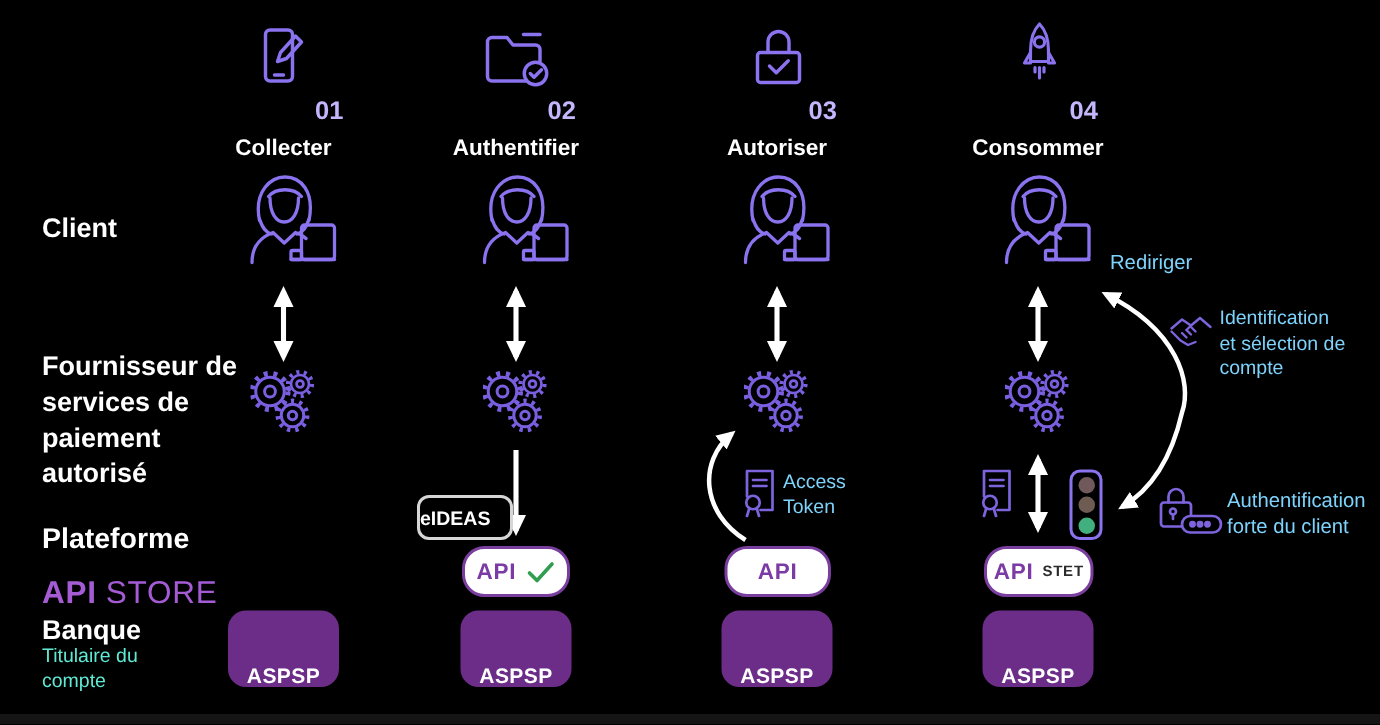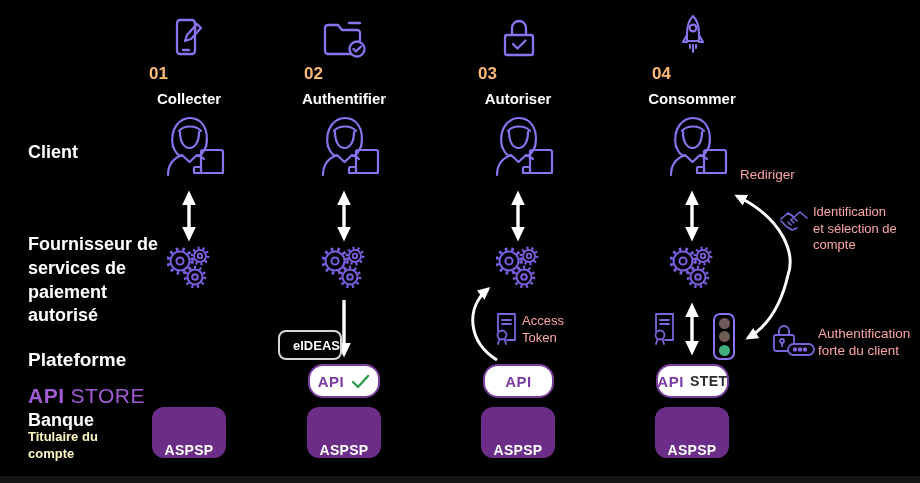--- a/index.html
+++ b/index.html
@@ -1,35 +1,35 @@
 <!DOCTYPE html>
 <html><head>
 <meta charset="utf-8">
 <style>
   html,body{margin:0;padding:0;background:#000;}
   body{font-family:"Liberation Sans","DejaVu Sans",sans-serif;}
   #canvas{position:relative;width:920px;height:483px;background:#000;overflow:hidden;}
   .abs{position:absolute;}
   .preline{white-space:pre-line;}
-  .step-num{width:80px;color:#fdba74;font-weight:bold;font-size:17px;text-align:left;}
+  .step-num{width:80px;color:#c4b5fd;font-weight:bold;font-size:17px;text-align:right;}
   .step-name{width:120px;color:#fff;font-weight:bold;font-size:15px;text-align:center;}
   .rowlabel{color:#fff;font-weight:bold;font-size:18px;line-height:1.32;}
-  .sub{color:#fef9c3;font-weight:bold;font-size:13px;line-height:1.3;}
+  .sub{color:#5eead4;font-weight:normal;font-size:13px;line-height:1.3;}
   .brand{font-size:21px;color:#a45bd4;letter-spacing:.5px;}
   .brand .b{font-weight:bold;}
   .brand .l{font-weight:normal;margin-left:6px;}
-  .annot{color:#fca5a5;font-size:13px;line-height:1.28;}
+  .annot{color:#7dd3fc;font-size:13px;line-height:1.28;}
   .apibox{height:34px;background:#fff;border:2.5px solid #7a3f9e;border-radius:15px;
           display:flex;align-items:center;justify-content:center;gap:7px;box-sizing:border-box;}
   .apibox .api{color:#7b3aa4;font-weight:bold;font-size:15px;letter-spacing:.5px;}
-  .apibox .stet{color:#2b2b2b;font-weight:bold;font-size:14px;letter-spacing:.5px;}
+  .apibox .stet{color:#2b2b2b;font-weight:bold;font-size:10px;letter-spacing:.5px;}
   .aspsp{width:74px;height:51px;background:#6b2d87;border-radius:12px;color:#fff;
          font-weight:bold;font-size:14px;display:flex;align-items:flex-end;justify-content:center;letter-spacing:.3px;}
   .eideas{width:60px;height:26px;background:#000;border:2px solid #d6d6d6;border-radius:8px;
-          color:#fff;font-weight:bold;font-size:13px;display:flex;align-items:center;justify-content:flex-end;}
+          color:#fff;font-weight:bold;font-size:13px;display:flex;align-items:center;justify-content:flex-start;}
   .tlight{width:22px;height:47px;border:2px solid #8b72ee;border-radius:7px;background:#000;
           display:flex;flex-direction:column;align-items:center;justify-content:space-evenly;box-sizing:border-box;}
   .tlight .lamp{width:11px;height:11px;border-radius:50%;}
   .bottom-strip{left:0;top:476px;width:920px;height:7px;background:#151515;}
 </style>
 </head>
 <body>
 
 <div id="canvas">
 

